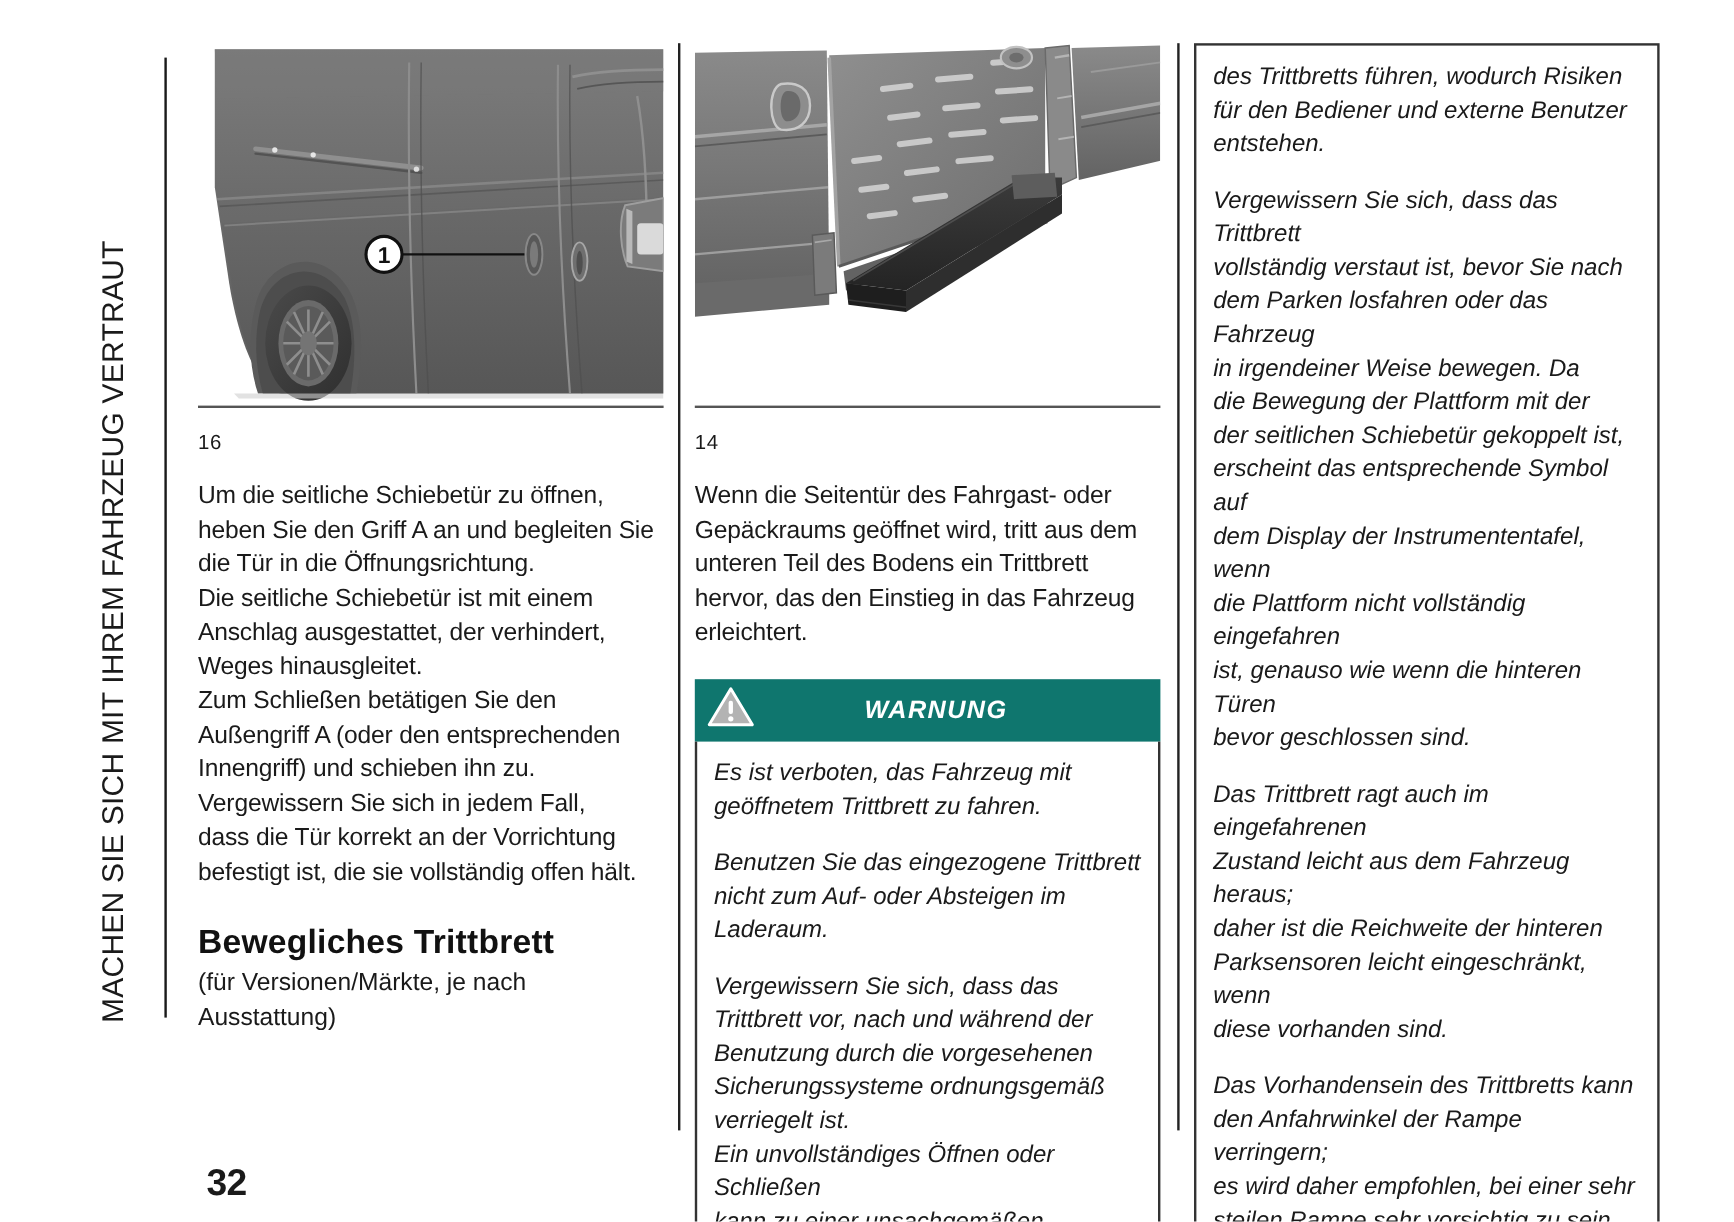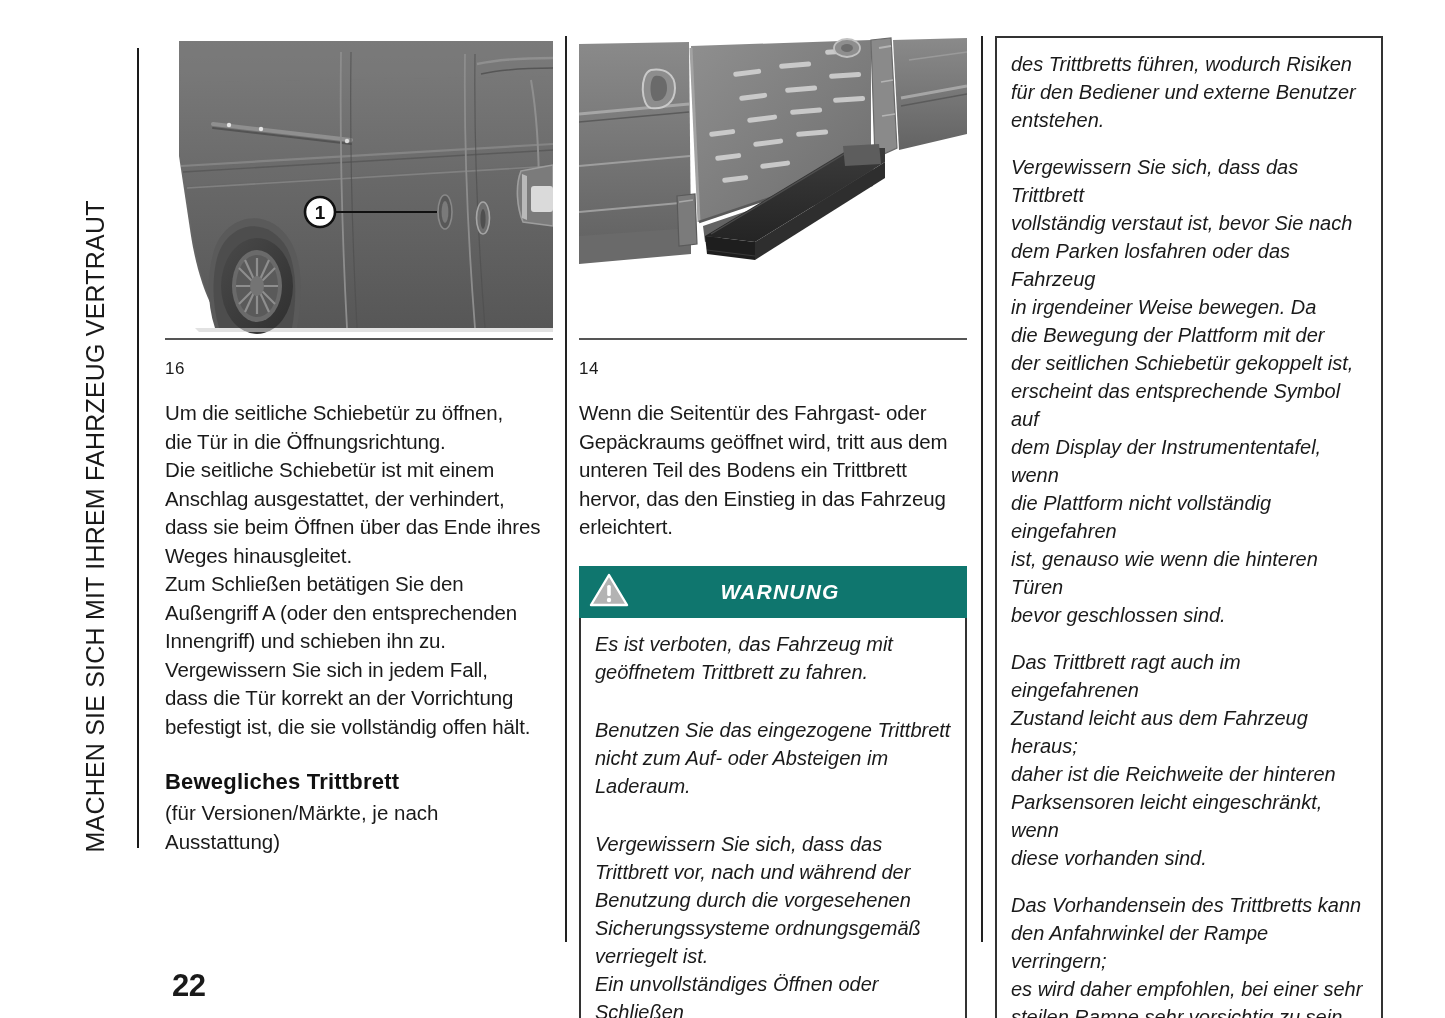--- a/index.html
+++ b/index.html
@@ -113,21 +113,21 @@
     font-size: 20.5px;
     line-height: 28.5px;
     color: #1a1a1a;
     margin-top: 20px;
     letter-spacing: -0.15px;
   }
   .body-text p { margin: 0; }
   .body-text p + p { margin-top: 0px; }
 
   h2.section-head {
-    font-size: 22px;
+    font-size: 28px;
     font-weight: bold;
     letter-spacing: 0.2px;
     margin: 28px 0 4px 0;
     color: #111;
   }
   .subnote {
     font-size: 20.5px;
     line-height: 28.5px;
     color: #1a1a1a;
     margin: 0;
@@ -156,42 +156,42 @@
   .warn-body {
     border: 2px solid #333;
     border-top: none;
     padding: 12px 14px 12px 14px;
     font-style: italic;
     font-size: 20px;
     line-height: 28px;
     color: #1a1a1a;
   }
   .warn-body p { margin: 0; }
-  .warn-body p.gap { margin-top: 30px; }
+  .warn-body p.gap { margin-top: 19px; }
 
   .warn-cont {
     border: 2px solid #333;
     padding: 12px 14px 14px 14px;
     font-style: italic;
     font-size: 20px;
     line-height: 28px;
     color: #1a1a1a;
   }
   .warn-cont p { margin: 0; }
   .warn-cont p.gap { margin-top: 19px; }
 </style>
 </head>
 <body>
 
 <div id="sidebar">
   <div class="vrule"></div>
   <div class="vtitle">MACHEN SIE SICH MIT IHREM FAHRZEUG VERTRAUT</div>
 </div>
 
-<div id="page-number">22</div>
+<div id="page-number">32</div>
 
 <div id="columns">
 
   <div class="coldiv" id="div-1"></div>
   <div class="coldiv" id="div-2"></div>
 
   <div class="col" id="col-1">
 
     <div class="figure">
       <svg width="388" height="300" viewBox="0 0 388 300">
@@ -267,24 +267,24 @@
         <line x1="170" y1="176" x2="272" y2="176" stroke="#111" stroke-width="2"></line>
         <circle cx="155" cy="176" r="15" fill="#ffffff" stroke="#111" stroke-width="2.6"></circle>
         <text x="155" y="183" text-anchor="middle" font-family="Liberation Sans, sans-serif" font-size="19" font-weight="bold" fill="#111">1</text>
       </svg>
     </div>
     <div class="figcap-rule"></div>
     <div class="figcap">16</div>
 
     <div class="body-text">
       <p>Um die seitliche Schiebetür zu öffnen,</p>
+      <p>heben Sie den Griff A an und begleiten Sie</p>
       <p>die Tür in die Öffnungsrichtung.</p>
       <p>Die seitliche Schiebetür ist mit einem</p>
       <p>Anschlag ausgestattet, der verhindert,</p>
-      <p>dass sie beim Öffnen über das Ende ihres</p>
       <p>Weges hinausgleitet.</p>
       <p>Zum Schließen betätigen Sie den</p>
       <p>Außengriff A (oder den entsprechenden</p>
       <p>Innengriff) und schieben ihn zu.</p>
       <p>Vergewissern Sie sich in jedem Fall,</p>
       <p>dass die Tür korrekt an der Vorrichtung</p>
       <p>befestigt ist, die sie vollständig offen hält.</p>
     </div>
 
     <h2 class="section-head">Bewegliches Trittbrett</h2>

